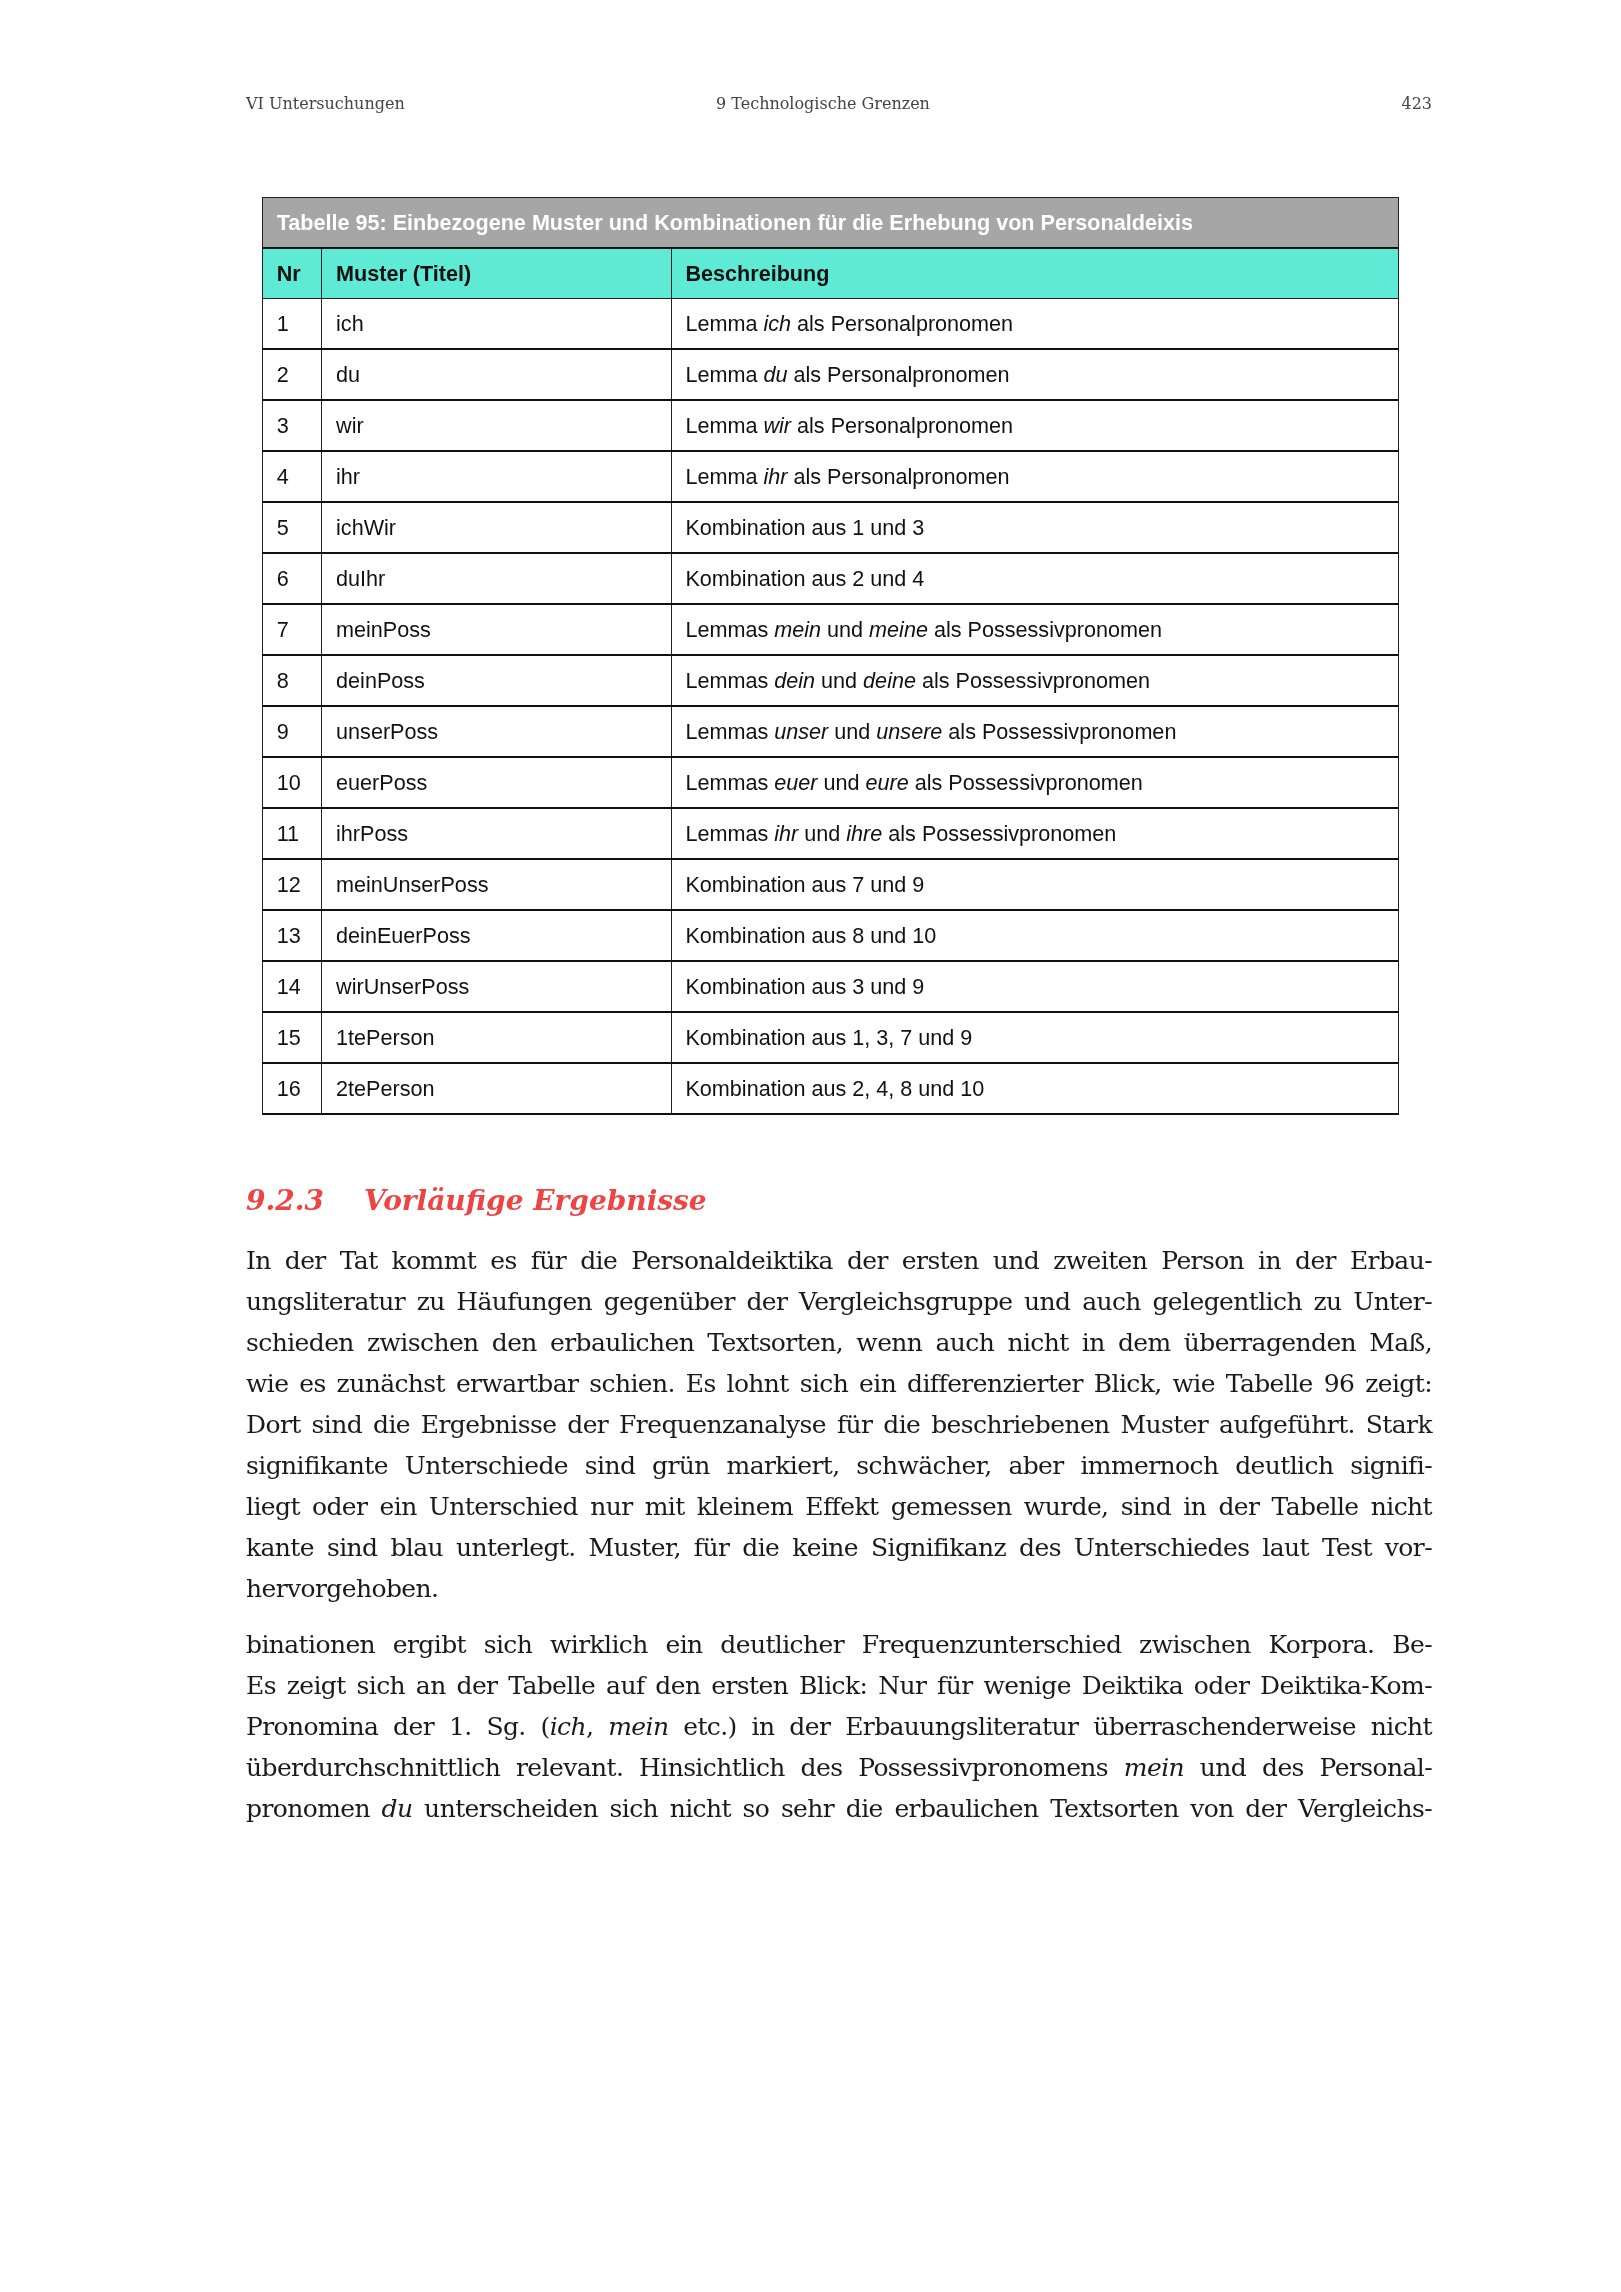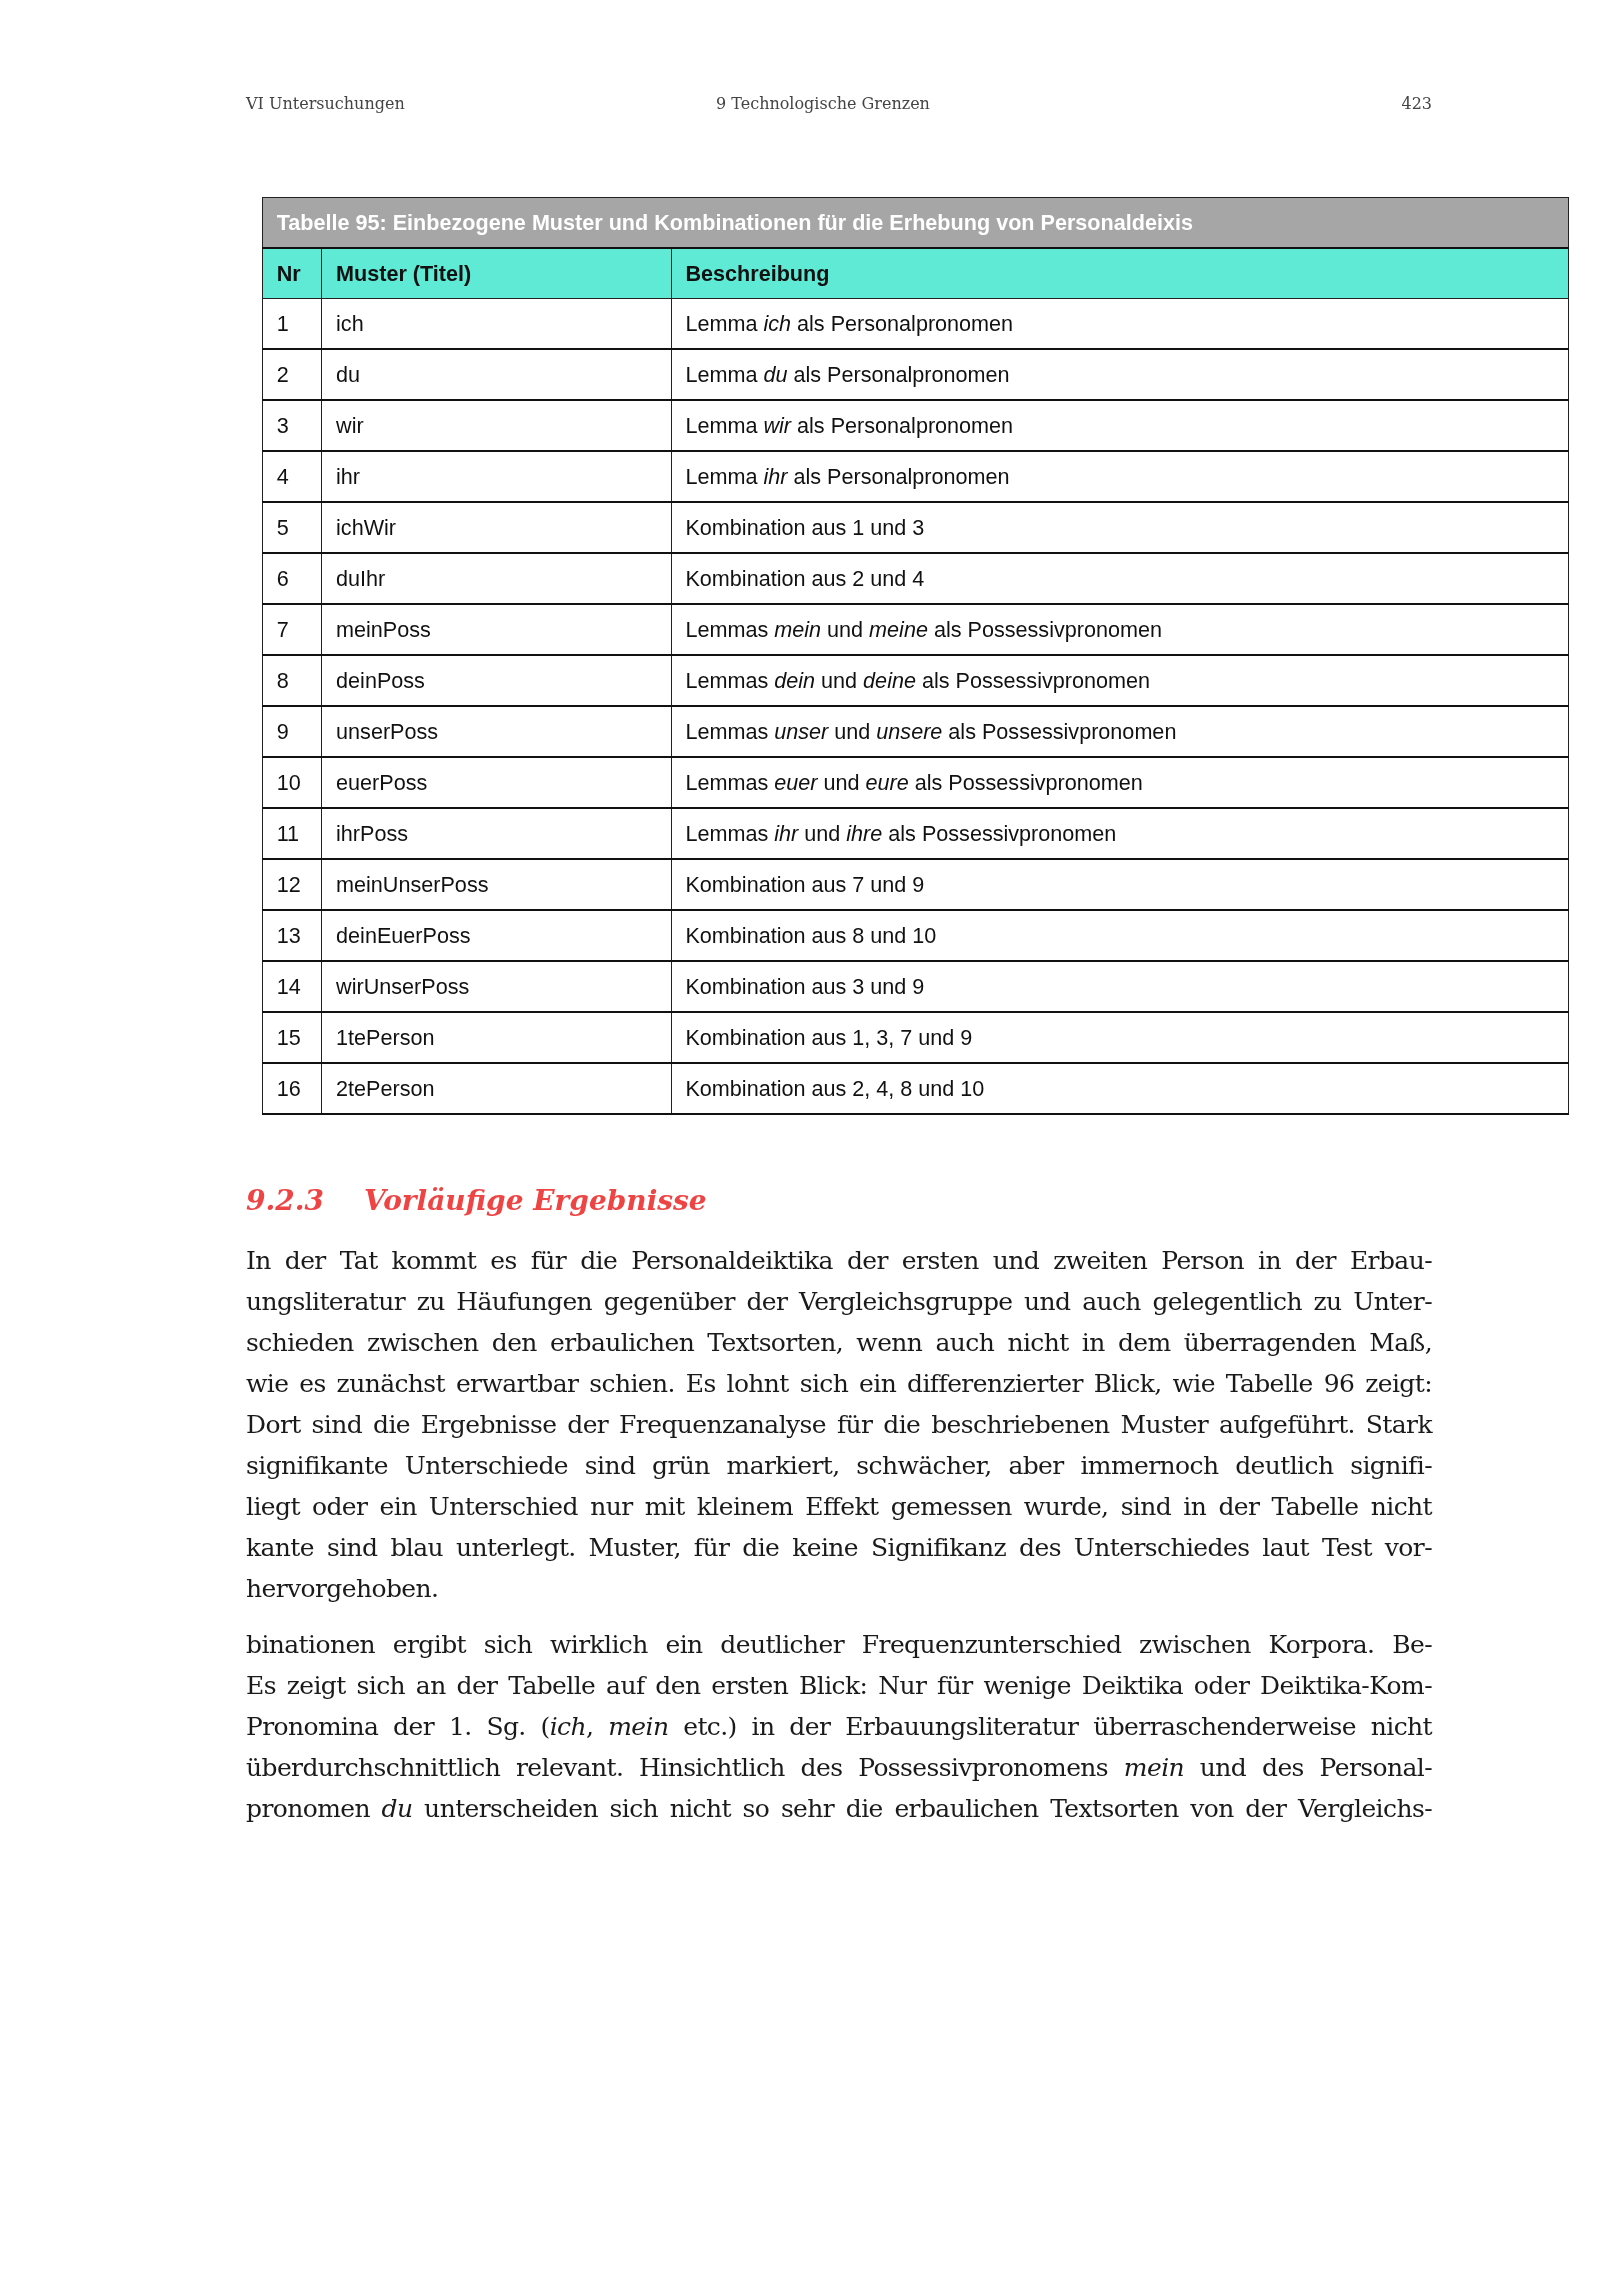--- a/index.html
+++ b/index.html
@@ -6,21 +6,21 @@
   body { width: 1621px; height: 2293px; position: relative; overflow: hidden; color: #1a1a1a; }
   .running-head {
     position: absolute; top: 94px; left: 246px; width: 1186px; height: 39px;
     font-family: "DejaVu Serif", serif; font-size: 16px; color: #444;
   }
   .running-head .left { position: absolute; left: 0; top: 0; }
   .running-head .center { position: absolute; left: 470px; top: 0; }
   .running-head .right { position: absolute; right: 0; top: 0; }
 
   table.pattern-table {
-    position: absolute; left: 262px; top: 197px; width: 1307px;
+    position: absolute; left: 262px; top: 197px; width: 1137px;
     border-collapse: collapse;
     font-family: "Liberation Sans", sans-serif; font-size: 21.6px; color: #111;
   }
   table.pattern-table td, table.pattern-table th {
     border: 1px solid #222; height: 49px; padding: 0 13.7px; text-align: left; vertical-align: middle;
     white-space: nowrap;
   }
   table.pattern-table tr.caption-row td {
     background: #a6a6a6; color: #ffffff; font-weight: bold; font-size: 21.6px; height: 49px;
     border-bottom: 2px solid #111;

